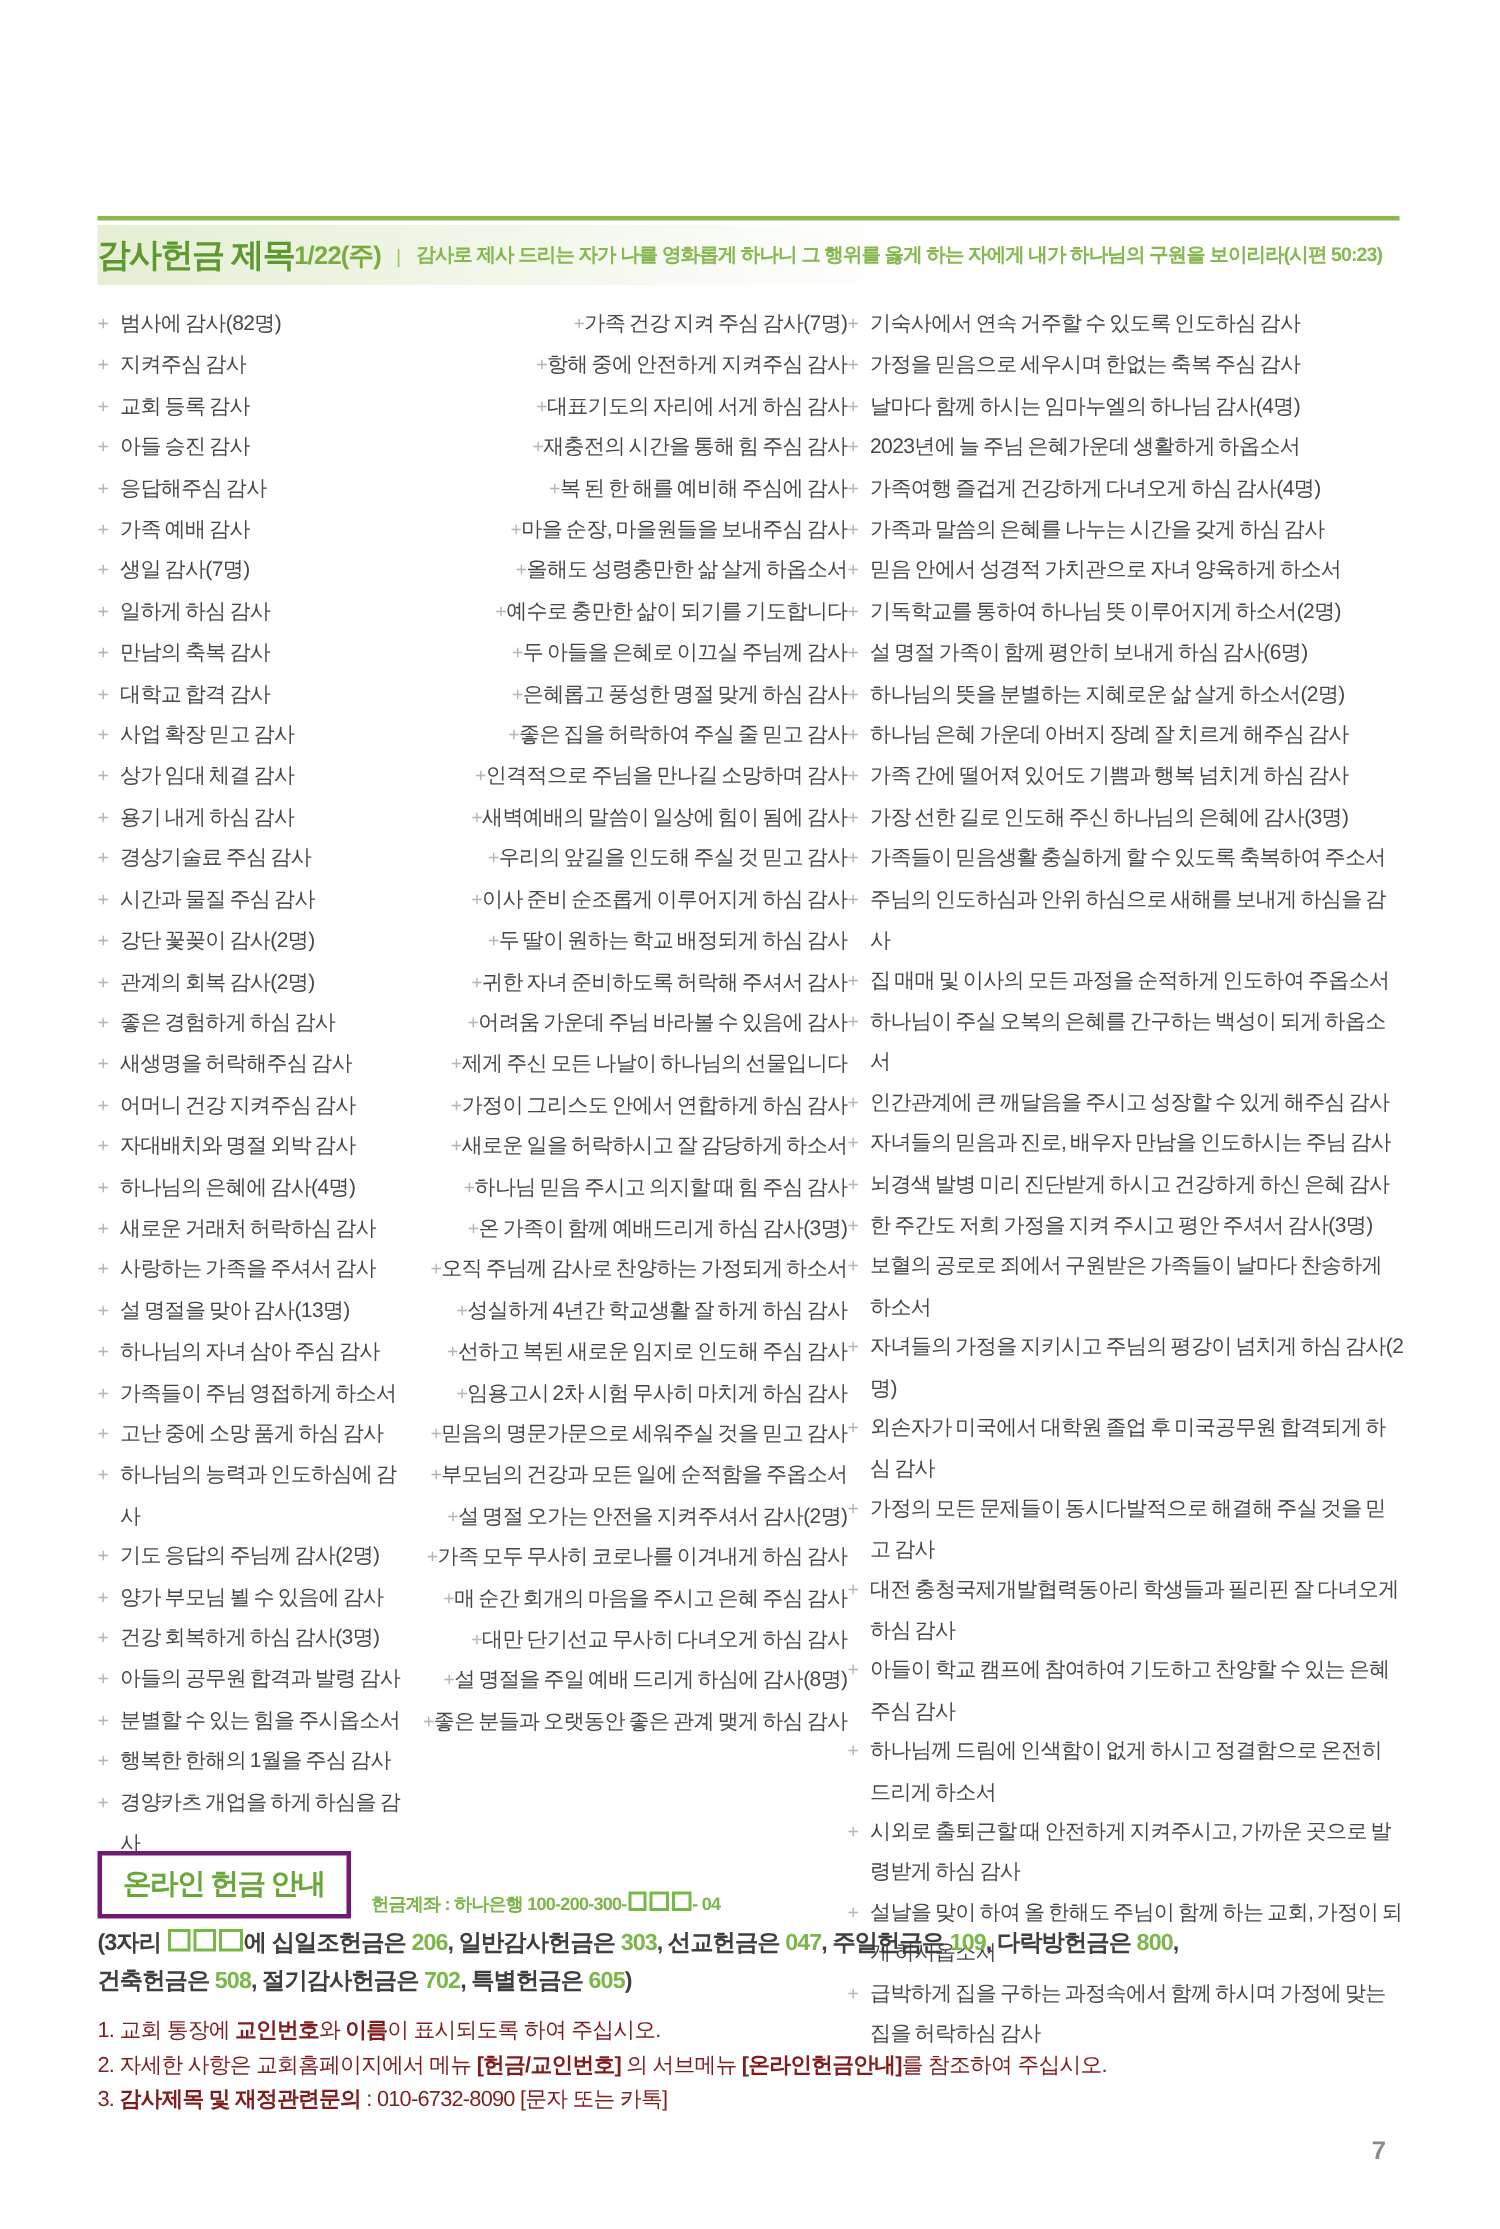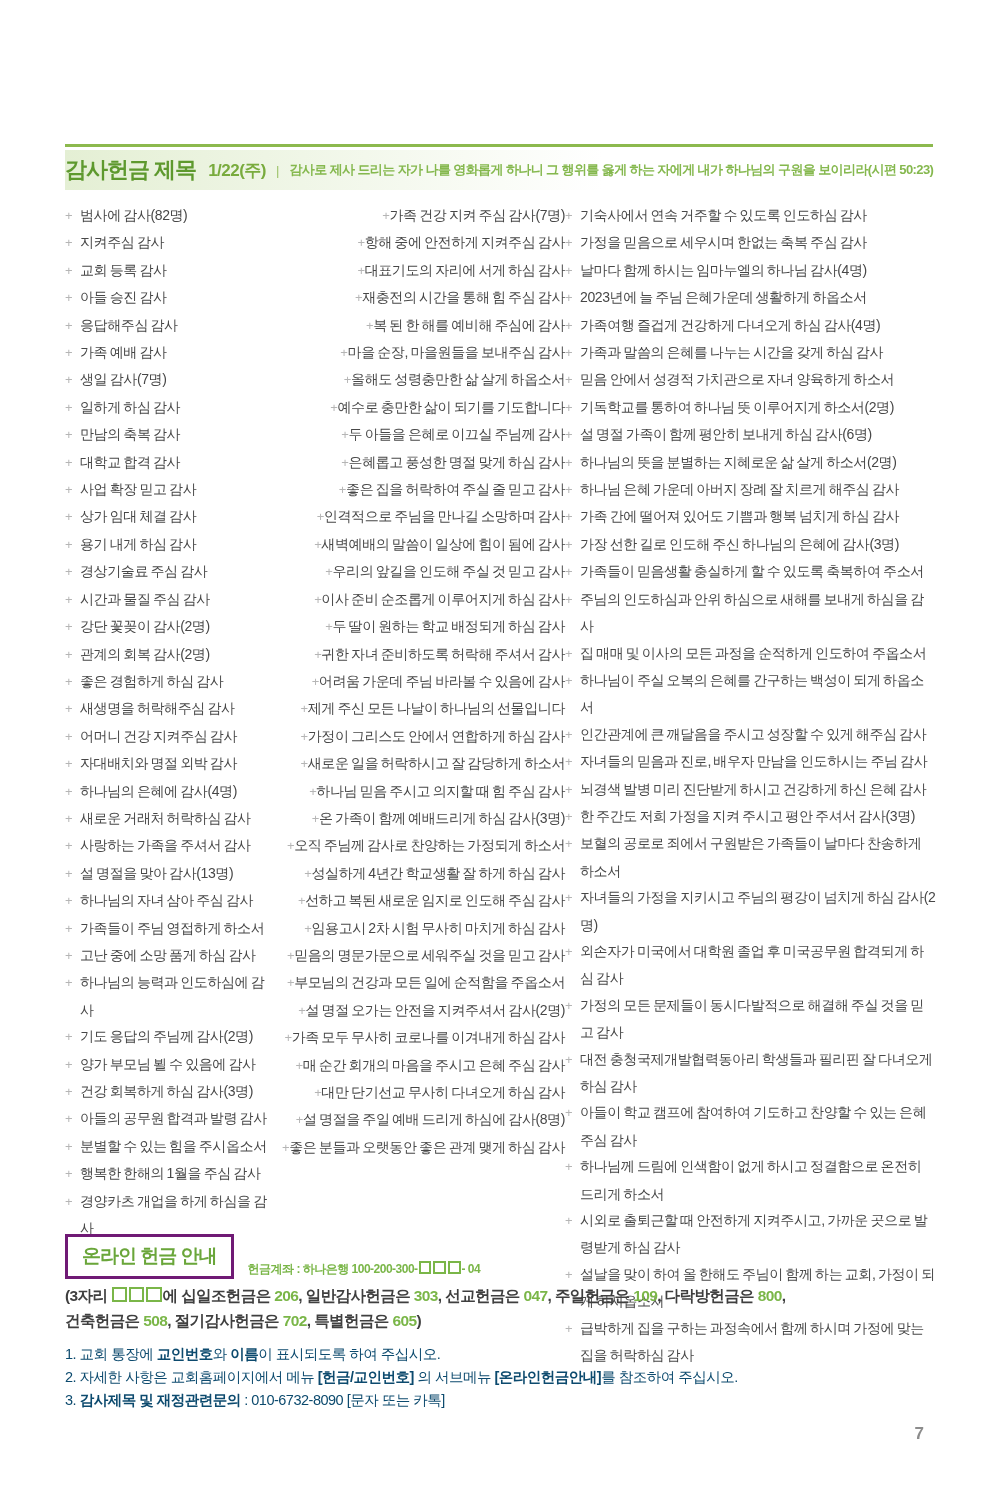--- a/index.html
+++ b/index.html
@@ -4,21 +4,21 @@
 <style>
   html,body{margin:0;padding:0;background:#ffffff;}
   body{font-family:"Liberation Sans","DejaVu Sans",sans-serif;}
   .page{position:relative;width:1000px;height:1486px;background:#ffffff;overflow:hidden;}
 
   
   .top-rule{position:absolute;left:65px;top:144px;width:868px;height:3px;background:#8cb94e;}
   .header-band{position:absolute;left:65px;top:150px;width:868px;height:40px;
     background:linear-gradient(90deg,#e4efd4 0%,rgba(255,255,255,0) 62%);
     display:flex;align-items:center;white-space:nowrap;}
-  .hdr-title{font-size:22px;font-weight:800;color:#5e992e;letter-spacing:-1px;margin-right:12px;}
+  .hdr-title{font-size:22px;font-weight:800;color:#5e992e;letter-spacing:-1px;margin-right:0;}
   .hdr-date{font-size:17px;font-weight:700;color:#79ab3d;letter-spacing:-0.5px;margin-right:10px;}
   .hdr-sep{font-size:13px;color:#9cc268;margin-right:10px;font-weight:400;}
   .hdr-verse{font-size:13px;font-weight:700;color:#85b84e;letter-spacing:-0.6px;}
 
   
   .columns{position:absolute;left:65px;top:202px;width:872px;display:flex;}
   .col{display:block;}
   .col1{width:205px;}
   .col2{width:295px;text-align:right;}
   .col3{width:372px;}
@@ -31,21 +31,21 @@
   .guide-row{display:flex;align-items:flex-end;}
   .guide-box{border:3px solid #701a75;color:#6aa63a;font-size:19px;font-weight:800;
     letter-spacing:-1px;padding:6px 14px 7px 14px;display:inline-block;}
   .account{color:#7ab648;font-size:12px;font-weight:700;letter-spacing:-0.5px;margin-left:14px;
     padding-bottom:1px;white-space:nowrap;}
   .sq{display:inline-block;width:0.72em;height:0.72em;border:2px solid #7ab648;margin:0 1px;
     vertical-align:-1px;background:#fff;}
   .note{margin-top:4px;font-size:15.5px;color:#3f3f3f;font-weight:700;letter-spacing:-0.6px;line-height:25px;}
   .note .green-num{color:#7ab648;}
   .instructions{margin-top:10px;}
-  .instr{font-size:14.5px;color:#0c4a6e;letter-spacing:-0.5px;line-height:23px;}
+  .instr{font-size:14.5px;color:#7f1d1d;letter-spacing:-0.5px;line-height:23px;}
   .instr .bold{font-weight:800;}
   .page-number{position:absolute;right:76px;top:1424px;font-size:17px;font-weight:700;color:#8c8c8c;}
 </style>
 </head>
 <body>
 
 <div class="page">
 
   <div class="top-rule"></div>
 

